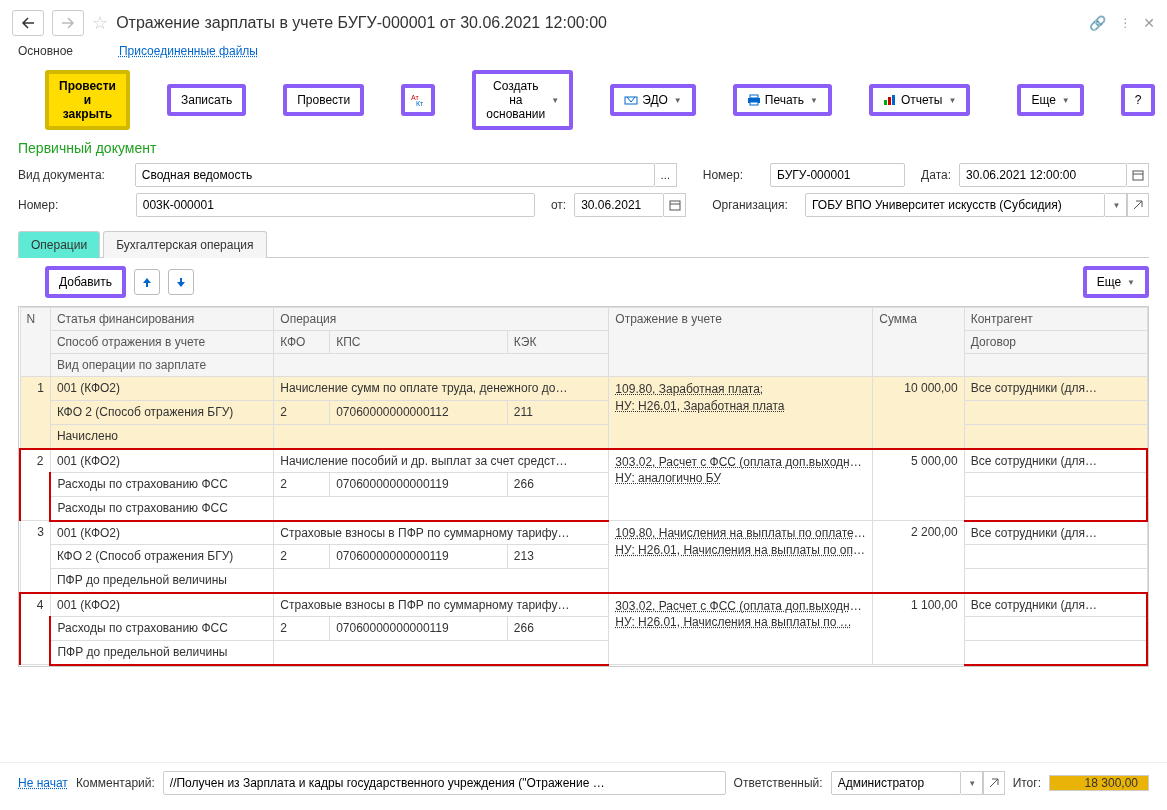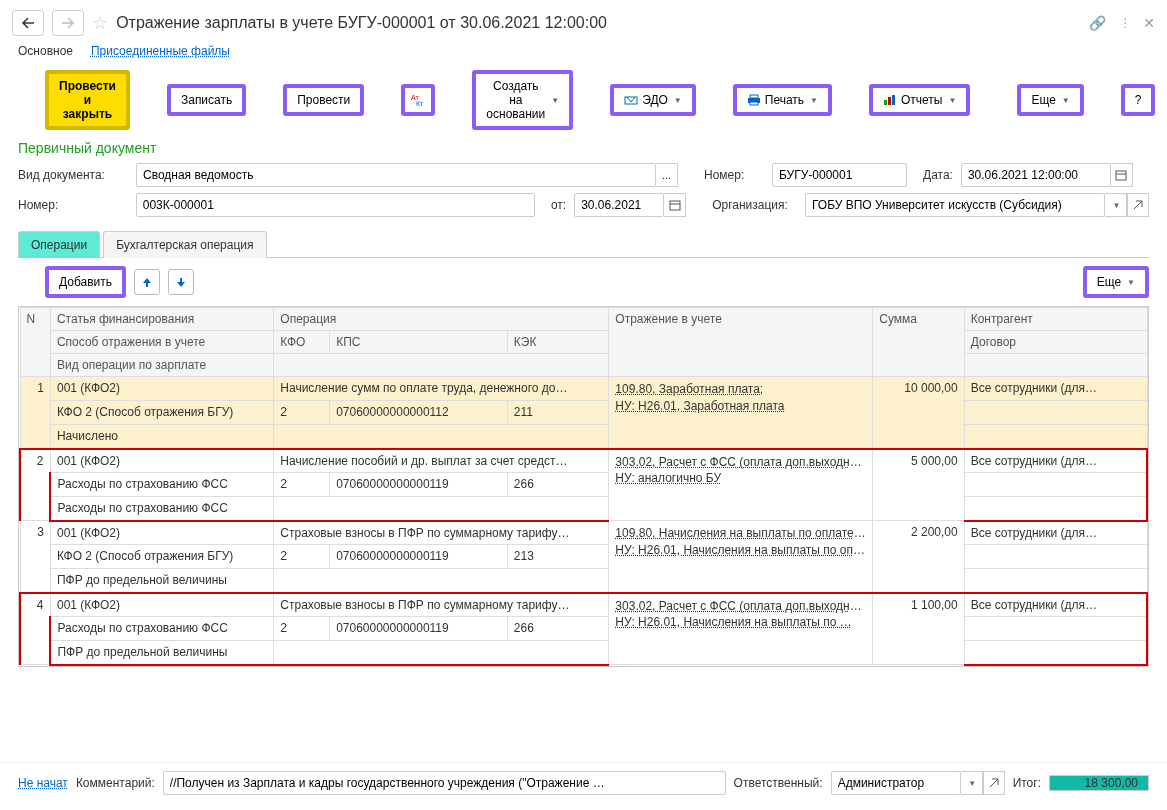--- a/index.html
+++ b/index.html
@@ -11,21 +11,21 @@
 .star-icon { color: #ccc; font-size: 18px; cursor: pointer; }
 .title { font-size: 16px; color: #333; flex: 1; }
 .header-right { display: flex; gap: 12px; align-items: center; color: #999; }
 .link-icon { cursor: pointer; font-size: 14px; }
 .menu-icon { cursor: pointer; }
 .close-x { cursor: pointer; font-size: 14px; }
 
 
 .tabnav { padding: 0 18px 8px 18px; display: flex; gap: 18px; }
 .tabnav-item { color: #333; cursor: pointer; padding: 0; }
-.tabnav-item.link { color: #0066cc; text-decoration: underline dotted; }
+.tabnav-item.link { color: #0066cc; text-decoration: underline dotted; margin-left: 28px; }
 
 
 .toolbar { padding: 4px 18px; display: flex; gap: 10px; align-items: center; }
 .btn { border: 4px solid #8b5cf6; background: #fff; border-radius: 3px; padding: 5px 10px; cursor: pointer; font-size: 12px; display: inline-flex; align-items: center; gap: 4px; margin-left: 27px; }
 .btn.primary { background: #ffdd00; border-color: #d4b800; font-weight: bold; }
 .btn.icon-only { padding: 5px 6px; }
 .dropdown-arrow { font-size: 8px; color: #666; margin-left: 2px; }
 .toolbar-spacer { flex: 1; }
 
 
@@ -69,21 +69,21 @@
 .row-marked-last td { border-bottom: 2px solid #cc0000; }
 .row-marked td:first-child { border-left: 2px solid #cc0000; }
 .row-marked td:last-child { border-right: 2px solid #cc0000; }
 
 .link-text { color: #333; text-decoration: underline dotted; }
 .multiline { white-space: normal; line-height: 1.4; }
 
 
 .footer { position: absolute; bottom: 7px; left: 0; right: 0; padding: 8px 18px; display: flex; align-items: center; gap: 8px; border-top: 1px solid #eee; }
 .footer-link { color: #0066cc; text-decoration: underline dotted; cursor: pointer; }
-.total-box { background: #14b8a6; padding: 0 10px; border: 1px solid #ccc; text-align: right; min-width: 100px; }
+.total-box { background: #eab308; padding: 0 10px; border: 1px solid #ccc; text-align: right; min-width: 100px; }
 
 svg { display: block; }
 </style>
 </head>
 <body>
 
 <div class="header">
   <button class="nav-btn">
     <svg width="14" height="12">
         <path d="M7 1 L2 6 L7 11 M2 6 H13" stroke="#333" fill="none" stroke-width="1.5"></path>
@@ -161,21 +161,21 @@
 <div class="form-row">
   <span class="form-label" style="width:110px">Вид документа:</span>
   <div class="input-group">
     <input class="form-input" style="width: 520px;" value="Сводная ведомость">
     <button class="input-btn">…</button>
   </div>
   <span class="form-label" style="margin-left:18px;width:60px">Номер:</span>
   <input class="form-input" style="width: 135px;" value="БУГУ-000001">
   <span class="form-label" style="margin-left:8px">Дата:</span>
   <div class="input-group">
-    <input class="form-input" style="width: 150px;" value="30.06.2021 12:00:00">
+    <input class="form-input" style="width: 168px;" value="30.06.2021 12:00:00">
     <button class="input-btn">
       <svg width="12" height="12">
           <rect x="1" y="2" width="10" height="9" fill="none" stroke="#555"></rect>
           <line x1="1" y1="5" x2="11" y2="5" stroke="#555"></line>
         </svg>
     </button>
   </div>
 </div>
 
 <div class="form-row">

